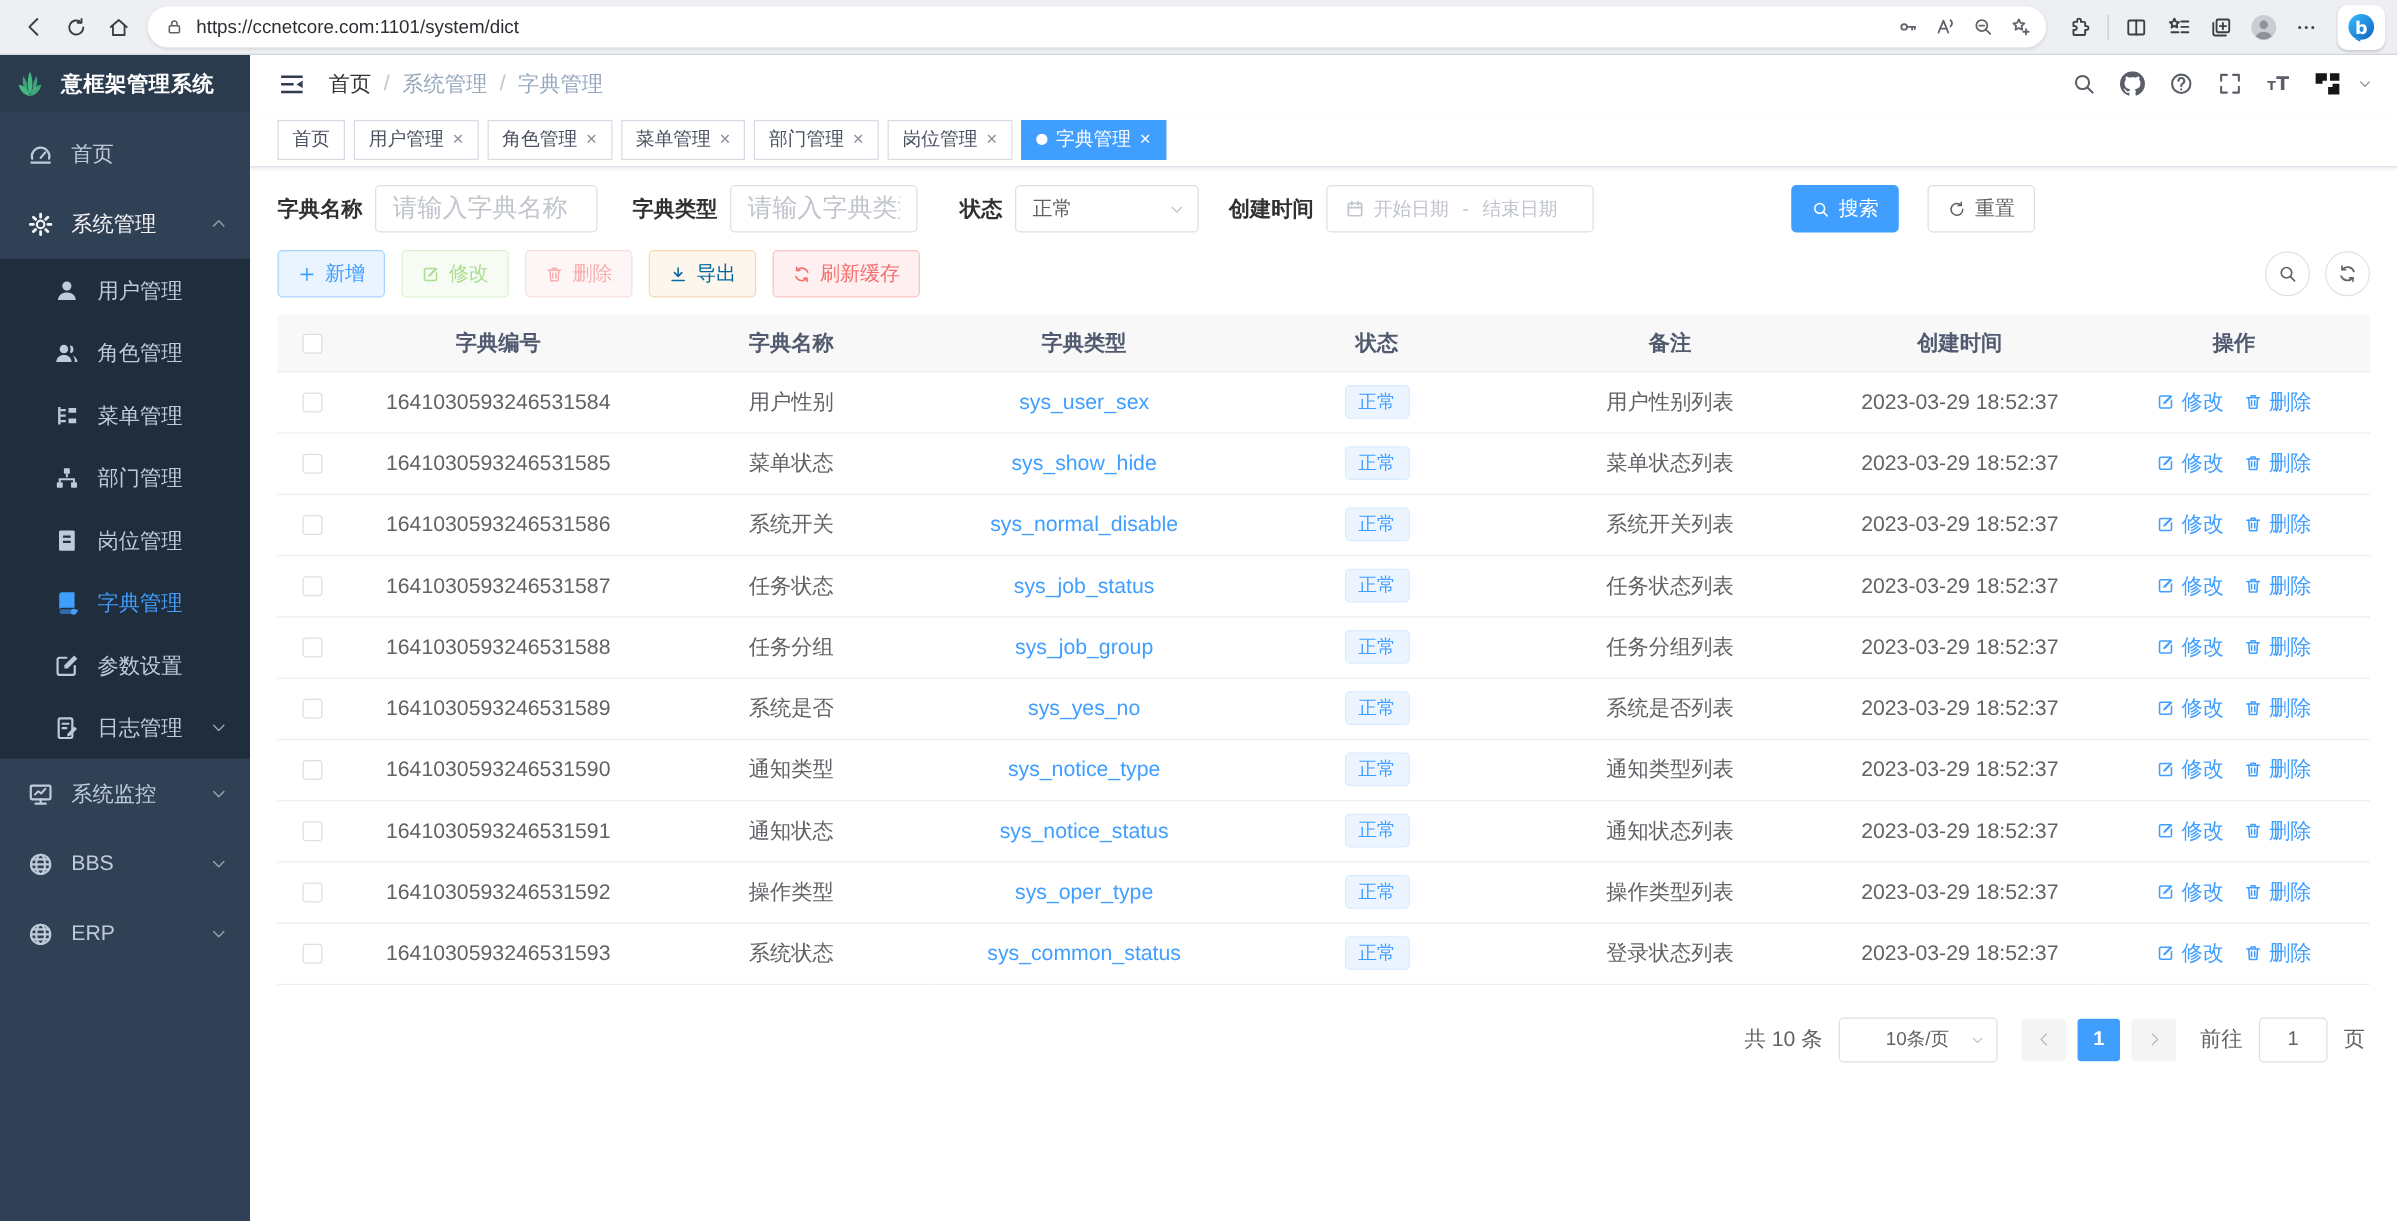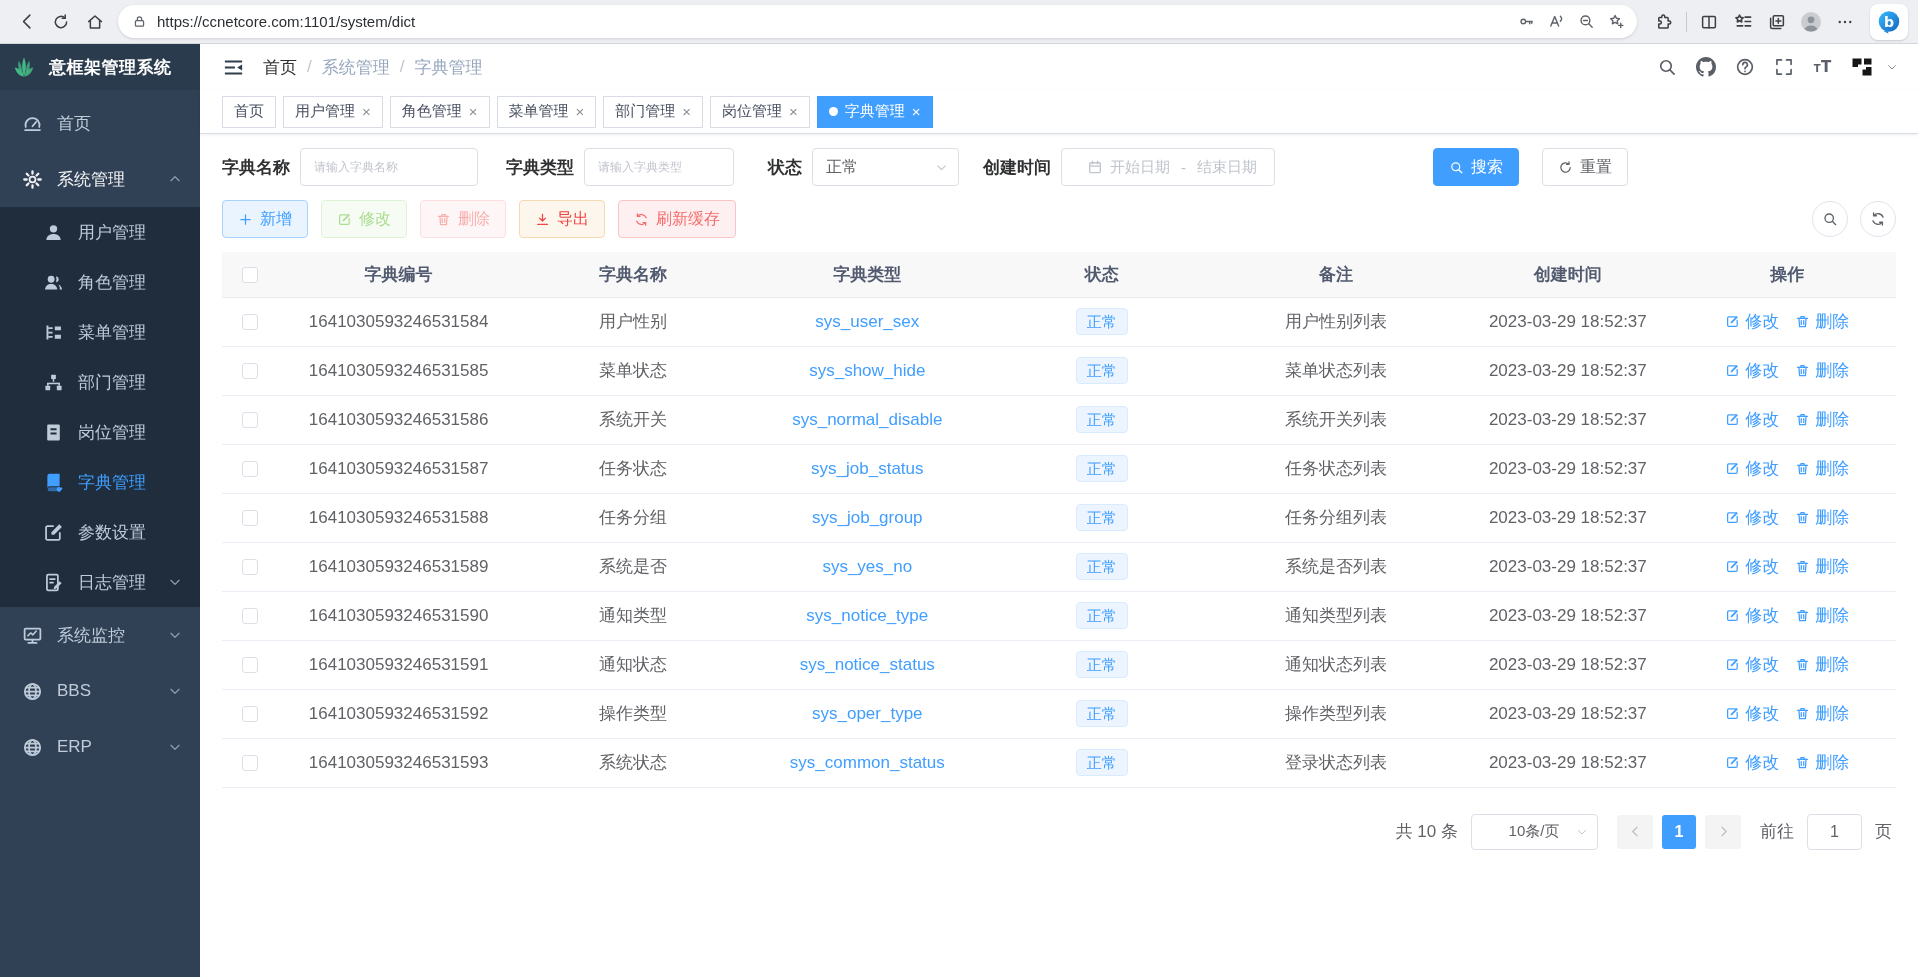--- a/index.html
+++ b/index.html
@@ -62,46 +62,46 @@
     font-size:15px;display:inline-flex;align-items:center;gap:7px;cursor:pointer;white-space:nowrap;}
   .tag .dot{width:9px;height:9px;border-radius:50%;background:#fff;}
   .tag .x{font-size:15px;line-height:1;color:#8a9099;}
   .tag.active{background:#409eff;border-color:#409eff;color:#fff;}
   .tag.active .x{color:#fff;}
 
   
   .content{padding:14px 22px 0 22px;flex:1;}
   .filter-row{display:flex;align-items:center;margin-bottom:13px;}
   .f-label{font-size:17px;font-weight:bold;color:#303133;margin-right:10px;white-space:nowrap;}
-  .f-input{height:38px;border:1px solid #dcdfe6;border-radius:4px;padding:0 13px;font-size:12px;
+  .f-input{height:38px;border:1px solid #dcdfe6;border-radius:4px;padding:0 13px;font-size:20px;
     color:#606266;font-family:inherit;outline:none;}
   .f-input::placeholder{color:#c0c4cc;}
   .w-name{width:178px;margin-right:28px;}
   .w-type{width:150px;margin-right:34px;}
   .f-select{width:147px;height:38px;border:1px solid #dcdfe6;border-radius:4px;display:flex;
     align-items:center;padding:0 10px 0 13px;margin-right:24px;cursor:pointer;}
   .f-select .val{font-size:16px;color:#606266;flex:1;}
   .f-select .ic{width:13px;height:13px;color:#c0c4cc;}
   .f-date{width:214px;height:38px;border:1px solid #dcdfe6;border-radius:4px;display:flex;
-    align-items:center;padding:0 25px;gap:7px;cursor:text;}
+    align-items:center;padding:0 14px;gap:7px;cursor:text;}
   .f-date .ic{width:16px;height:16px;color:#c0c4cc;flex:0 0 auto;}
   .f-date .ph{font-size:15px;color:#c0c4cc;white-space:nowrap;}
   .f-date .dsep{font-size:15px;color:#c0c4cc;margin:0 4px;}
   .btn{height:38px;border-radius:4px;border:1px solid #dcdfe6;background:#fff;display:inline-flex;
     align-items:center;gap:7px;padding:0 15px;font-size:16px;color:#606266;cursor:pointer;
     font-family:inherit;white-space:nowrap;}
   .btn .ic{width:15px;height:15px;}
   .btn-search{background:#409eff;border-color:#409eff;color:#fff;margin-left:158px;}
   .btn-reset{margin-left:23px;}
 
   .toolbar-row{display:flex;align-items:center;gap:13px;margin:14px 0 0 0;}
   .btn-add{background:#e9f4ff;border-color:#a9d3ff;color:#409eff;}
   .btn-edit{background:#f0f9eb;border-color:#c2e7b0;color:#67c23a;opacity:.55;cursor:not-allowed;}
   .btn-del{background:#fef0f0;border-color:#fbc4c4;color:#f56c6c;opacity:.55;cursor:not-allowed;}
-  .btn-export{background:#fdf6ec;border-color:#f5dab1;color:#ef4444;}
+  .btn-export{background:#fdf6ec;border-color:#f5dab1;color:#0369a1;}
   .btn-cache{background:#fef0f0;border-color:#fbc4c4;color:#f56c6c;}
   .tool-right{margin-left:auto;display:flex;gap:12px;}
   .circle-btn{width:36px;height:36px;border:1px solid #e0e3ea;border-radius:50%;background:#fff;
     display:flex;align-items:center;justify-content:center;color:#5f6368;cursor:pointer;}
   .circle-btn .ic{width:16px;height:16px;}
 
   table.dict{width:100%;border-collapse:collapse;margin-top:14px;table-layout:fixed;}
   table.dict th{background:#f8f8f9;height:45px;font-size:17px;color:#515a6e;font-weight:bold;
     text-align:center;border-bottom:1px solid #e8eaec;}
   table.dict td{height:49px;font-size:17px;color:#606266;text-align:center;

